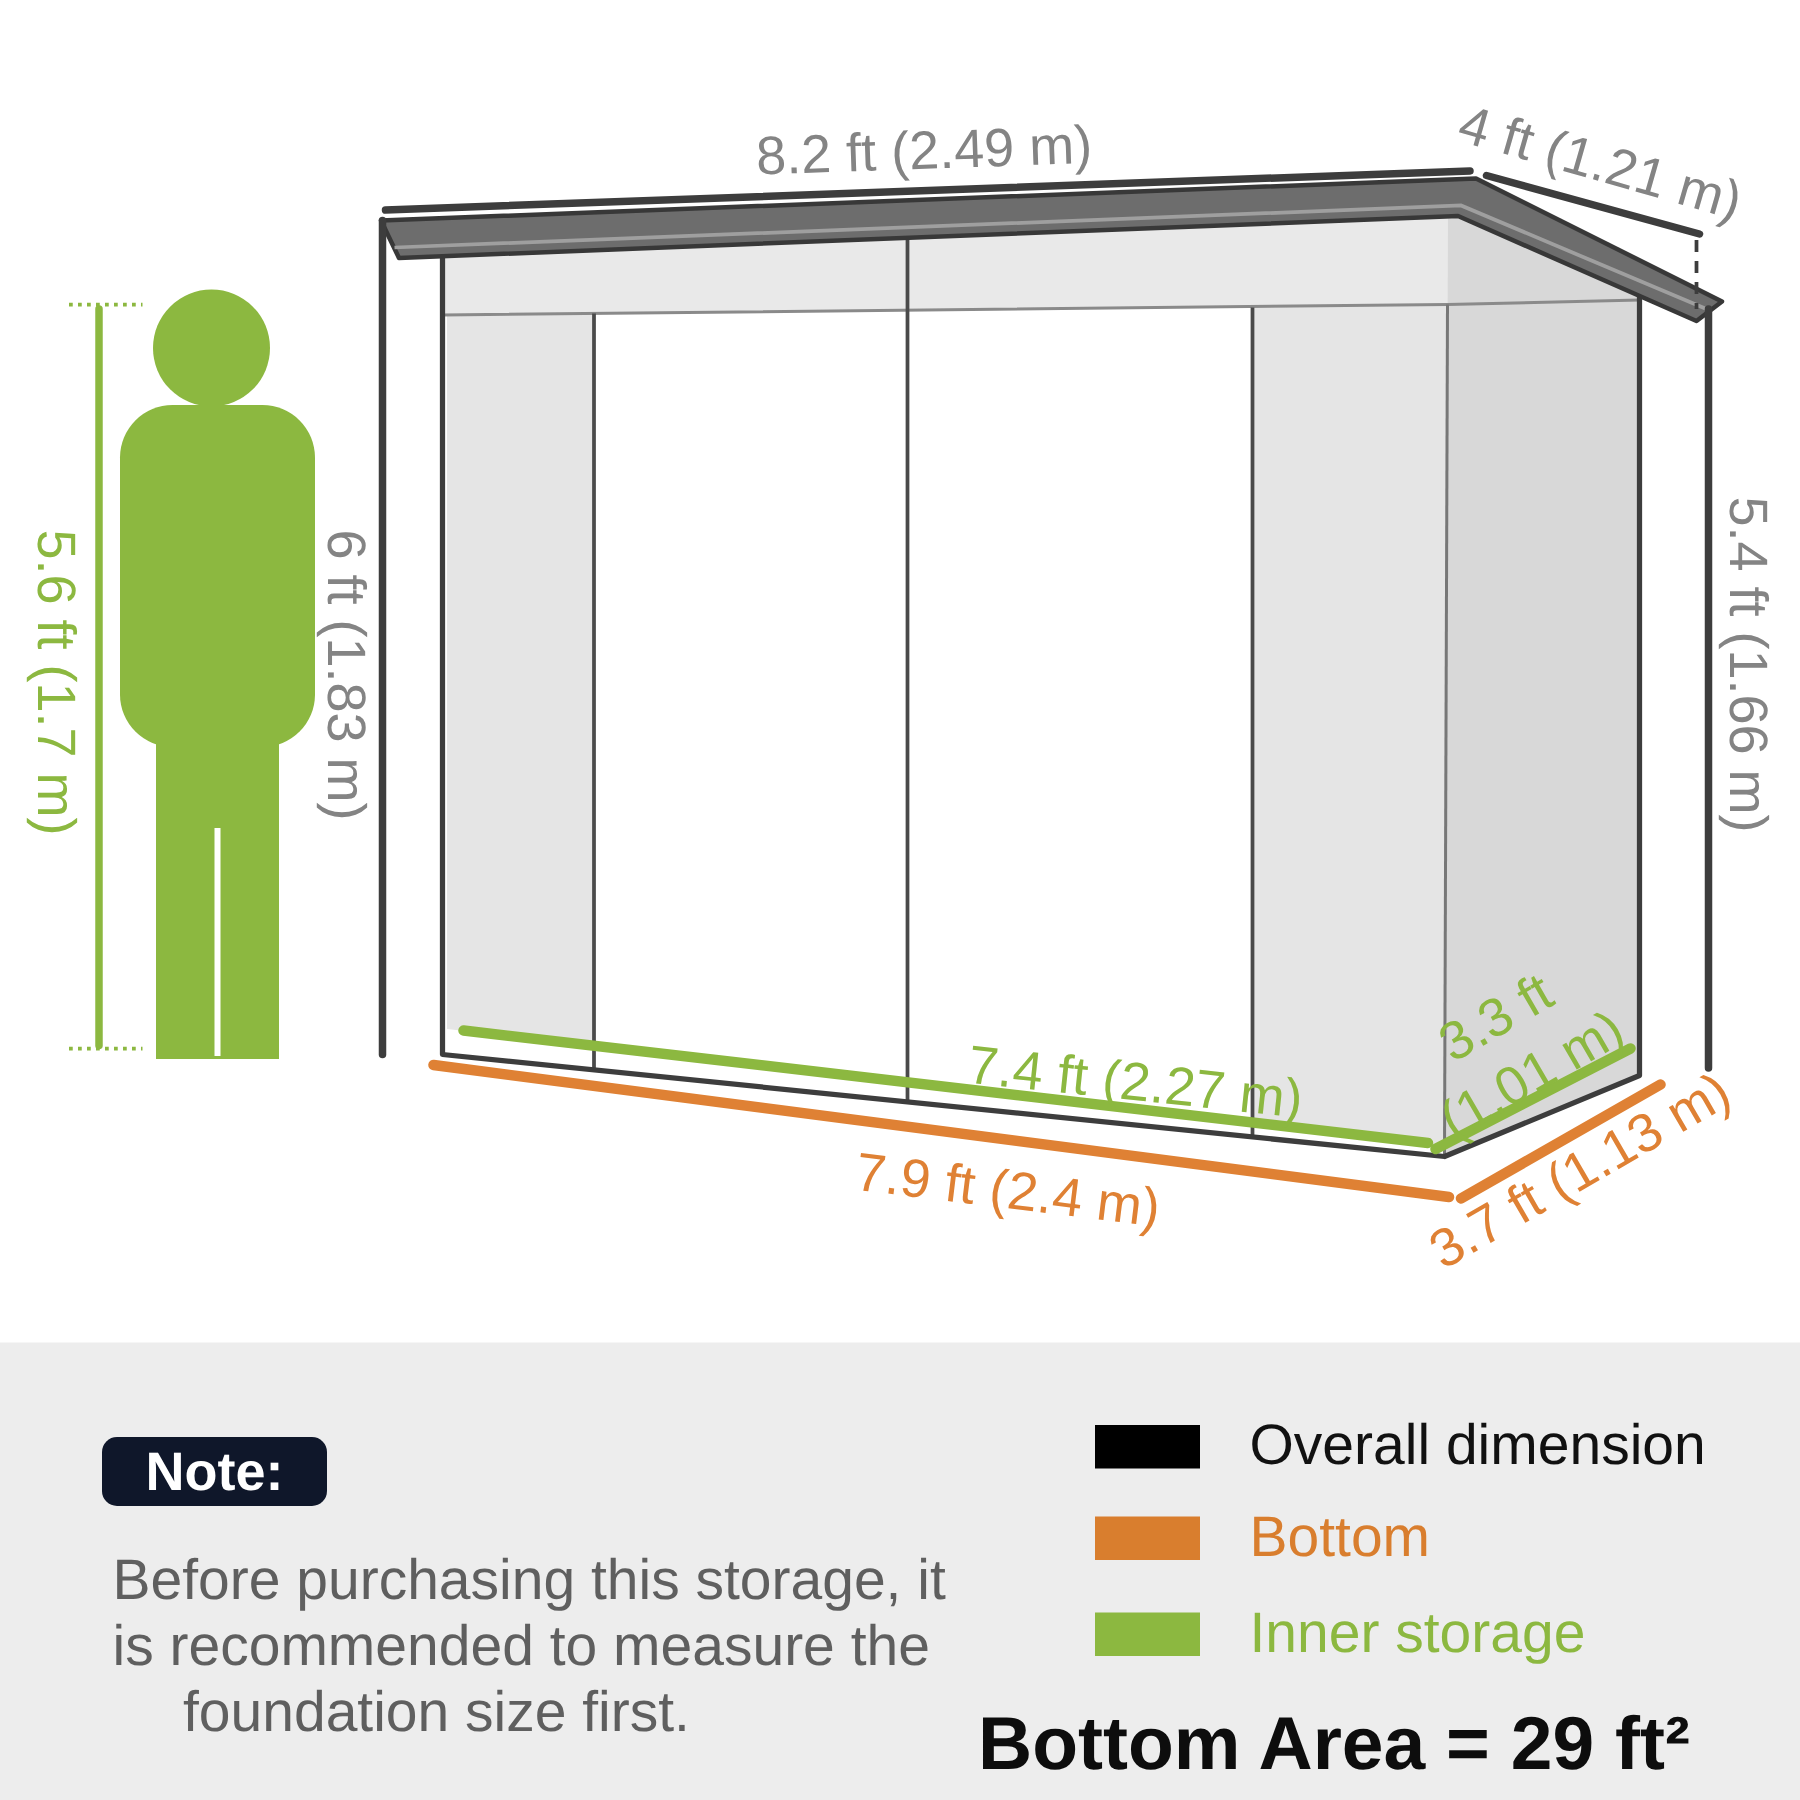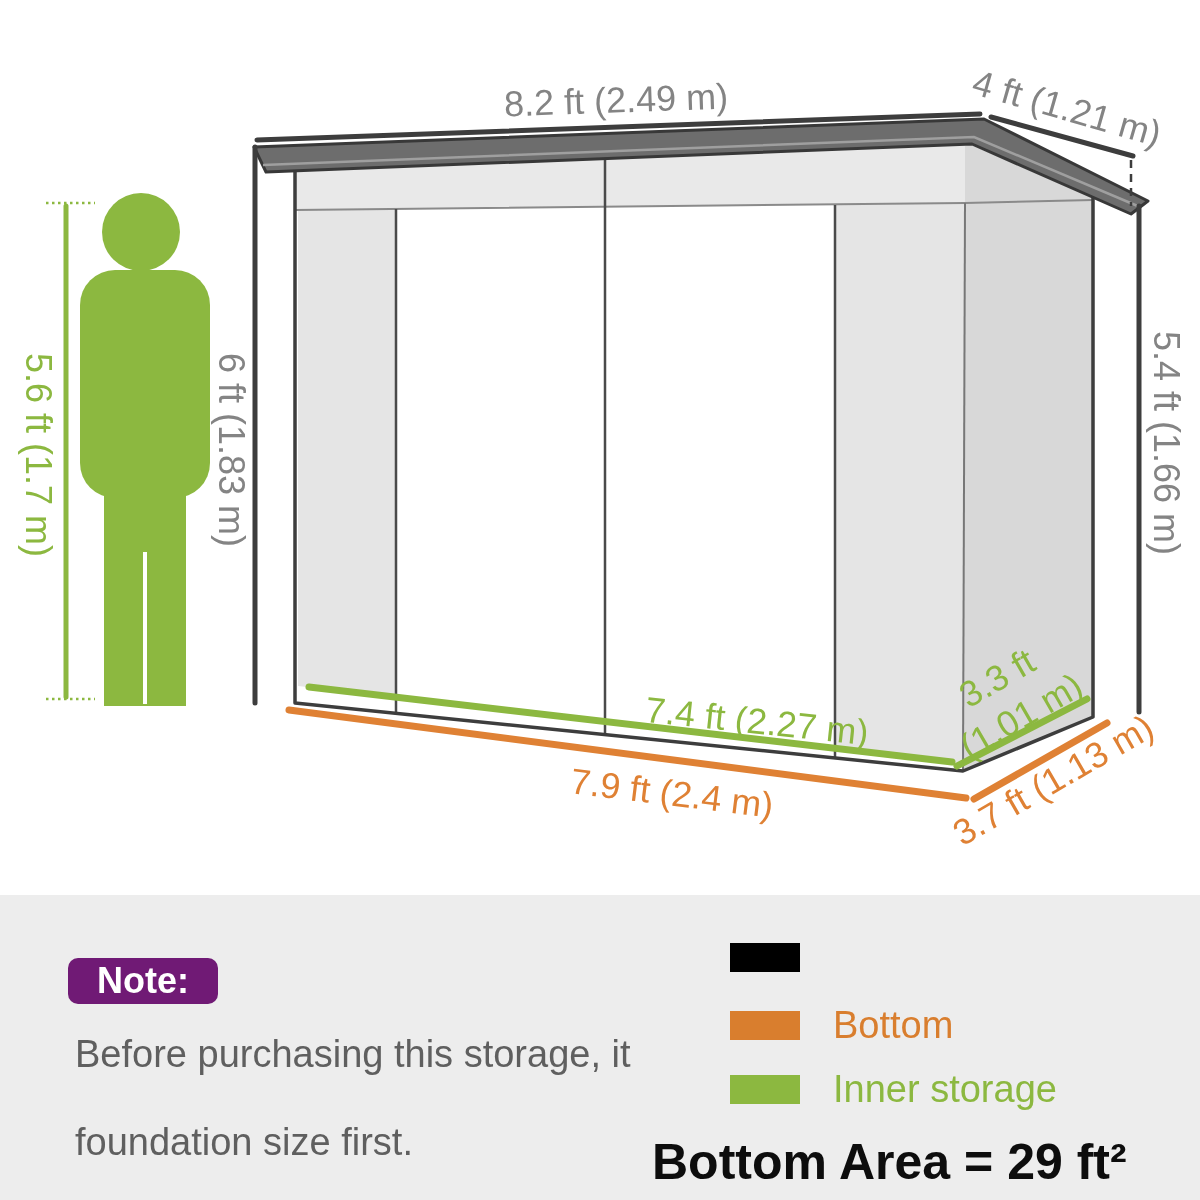--- a/index.html
+++ b/index.html
@@ -4,25 +4,25 @@
 <style>
   html,body{margin:0;padding:0;background:#fff;}
   .stage{position:relative;width:1200px;height:1200px;background:#ffffff;
          font-family:"Liberation Sans", sans-serif;overflow:hidden;}
   .stage svg{position:absolute;left:0;top:0;}
   svg text{font-family:"Liberation Sans", sans-serif;}
   .dim-text{fill:#848484;font-size:36px;}
   .green-text{fill:#8cb840;font-size:36px;}
   .orange-text{fill:#df8134;font-size:36px;}
   .panel{position:absolute;left:0;top:895px;width:1200px;height:305px;background:#ededed;}
-  .note-badge{position:absolute;left:68px;top:63px;width:150px;height:46px;background:#701a75;
+  .note-badge{position:absolute;left:68px;top:63px;width:150px;height:46px;background:#0f172a;
               border-radius:10px;color:#ffffff;font-size:36px;font-weight:bold;
               display:flex;align-items:center;justify-content:center;}
   .note-line{position:absolute;left:75px;width:760px;color:#5f5f5f;font-size:38px;}
-  .note-line.l1{top:138px;} .note-line.l2{top:182px;} .note-line.l3{top:226px;}
+  .note-line.l1{top:138px;} .note-line.l2{top:182px;} .note-line.l3{top:226px;margin-left:47px;}
   .legend-row{position:absolute;left:730px;display:flex;align-items:center;}
   .legend-row.r1{top:48px;} .legend-row.r2{top:109px;} .legend-row.r3{top:173px;}
   .swatch{width:70px;height:29px;margin-right:33px;flex:0 0 auto;}
   .sw-black{background:#000000;} .sw-orange{background:#d97e2e;} .sw-green{background:#8cb840;}
   .legend-label{font-size:38px;}
   .lbl-black{color:#111111;} .lbl-orange{color:#d97e2e;} .lbl-green{color:#8cb840;}
   .bottom-area{position:absolute;left:652px;top:238px;color:#0d0d0d;font-size:50px;font-weight:600;}
 </style>
 </head>
 <body>
@@ -92,24 +92,26 @@
       <text x="672" y="793" transform="rotate(7 672 793)" text-anchor="middle" dominant-baseline="central" class="orange-text">7.9 ft (2.4 m)</text>
       <text x="997" y="678" transform="rotate(-30 997 678)" text-anchor="middle" dominant-baseline="central" class="green-text" font-size="34">3.3 ft</text>
       <text x="1021" y="716" transform="rotate(-30 1021 716)" text-anchor="middle" dominant-baseline="central" class="green-text" font-size="34">(1.01 m)</text>
       <text x="1053" y="780" transform="rotate(-30 1053 780)" text-anchor="middle" dominant-baseline="central" class="orange-text" font-size="34">3.7 ft (1.13 m)</text>
     </g>
   </svg>
 
   <div class="panel">
     <div class="note-badge">Note:</div>
     <div class="note-line l1">Before purchasing this storage, it</div>
+    <div class="note-line l2">is recommended to measure the</div>
     <div class="note-line l3">foundation size first.</div>
 
     <div class="legend-row r1">
       <span class="swatch sw-black"></span>
+      <span class="legend-label lbl-black">Overall dimension</span>
     </div>
     <div class="legend-row r3">
       <span class="swatch sw-green"></span>
       <span class="legend-label lbl-green">Inner storage</span>
     </div>
     <div class="legend-row r2">
       <span class="swatch sw-orange"></span>
       <span class="legend-label lbl-orange">Bottom</span>
     </div>
 

